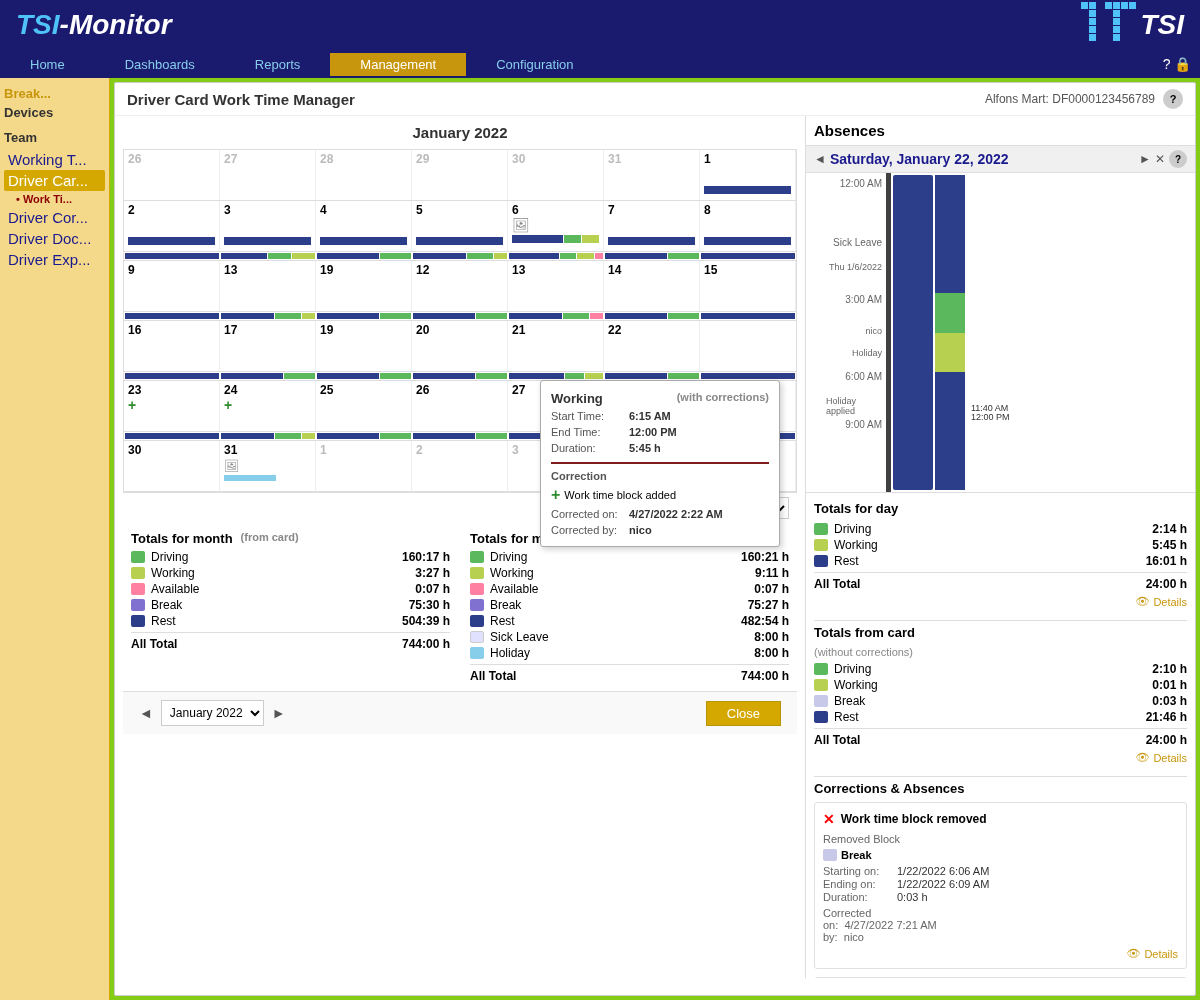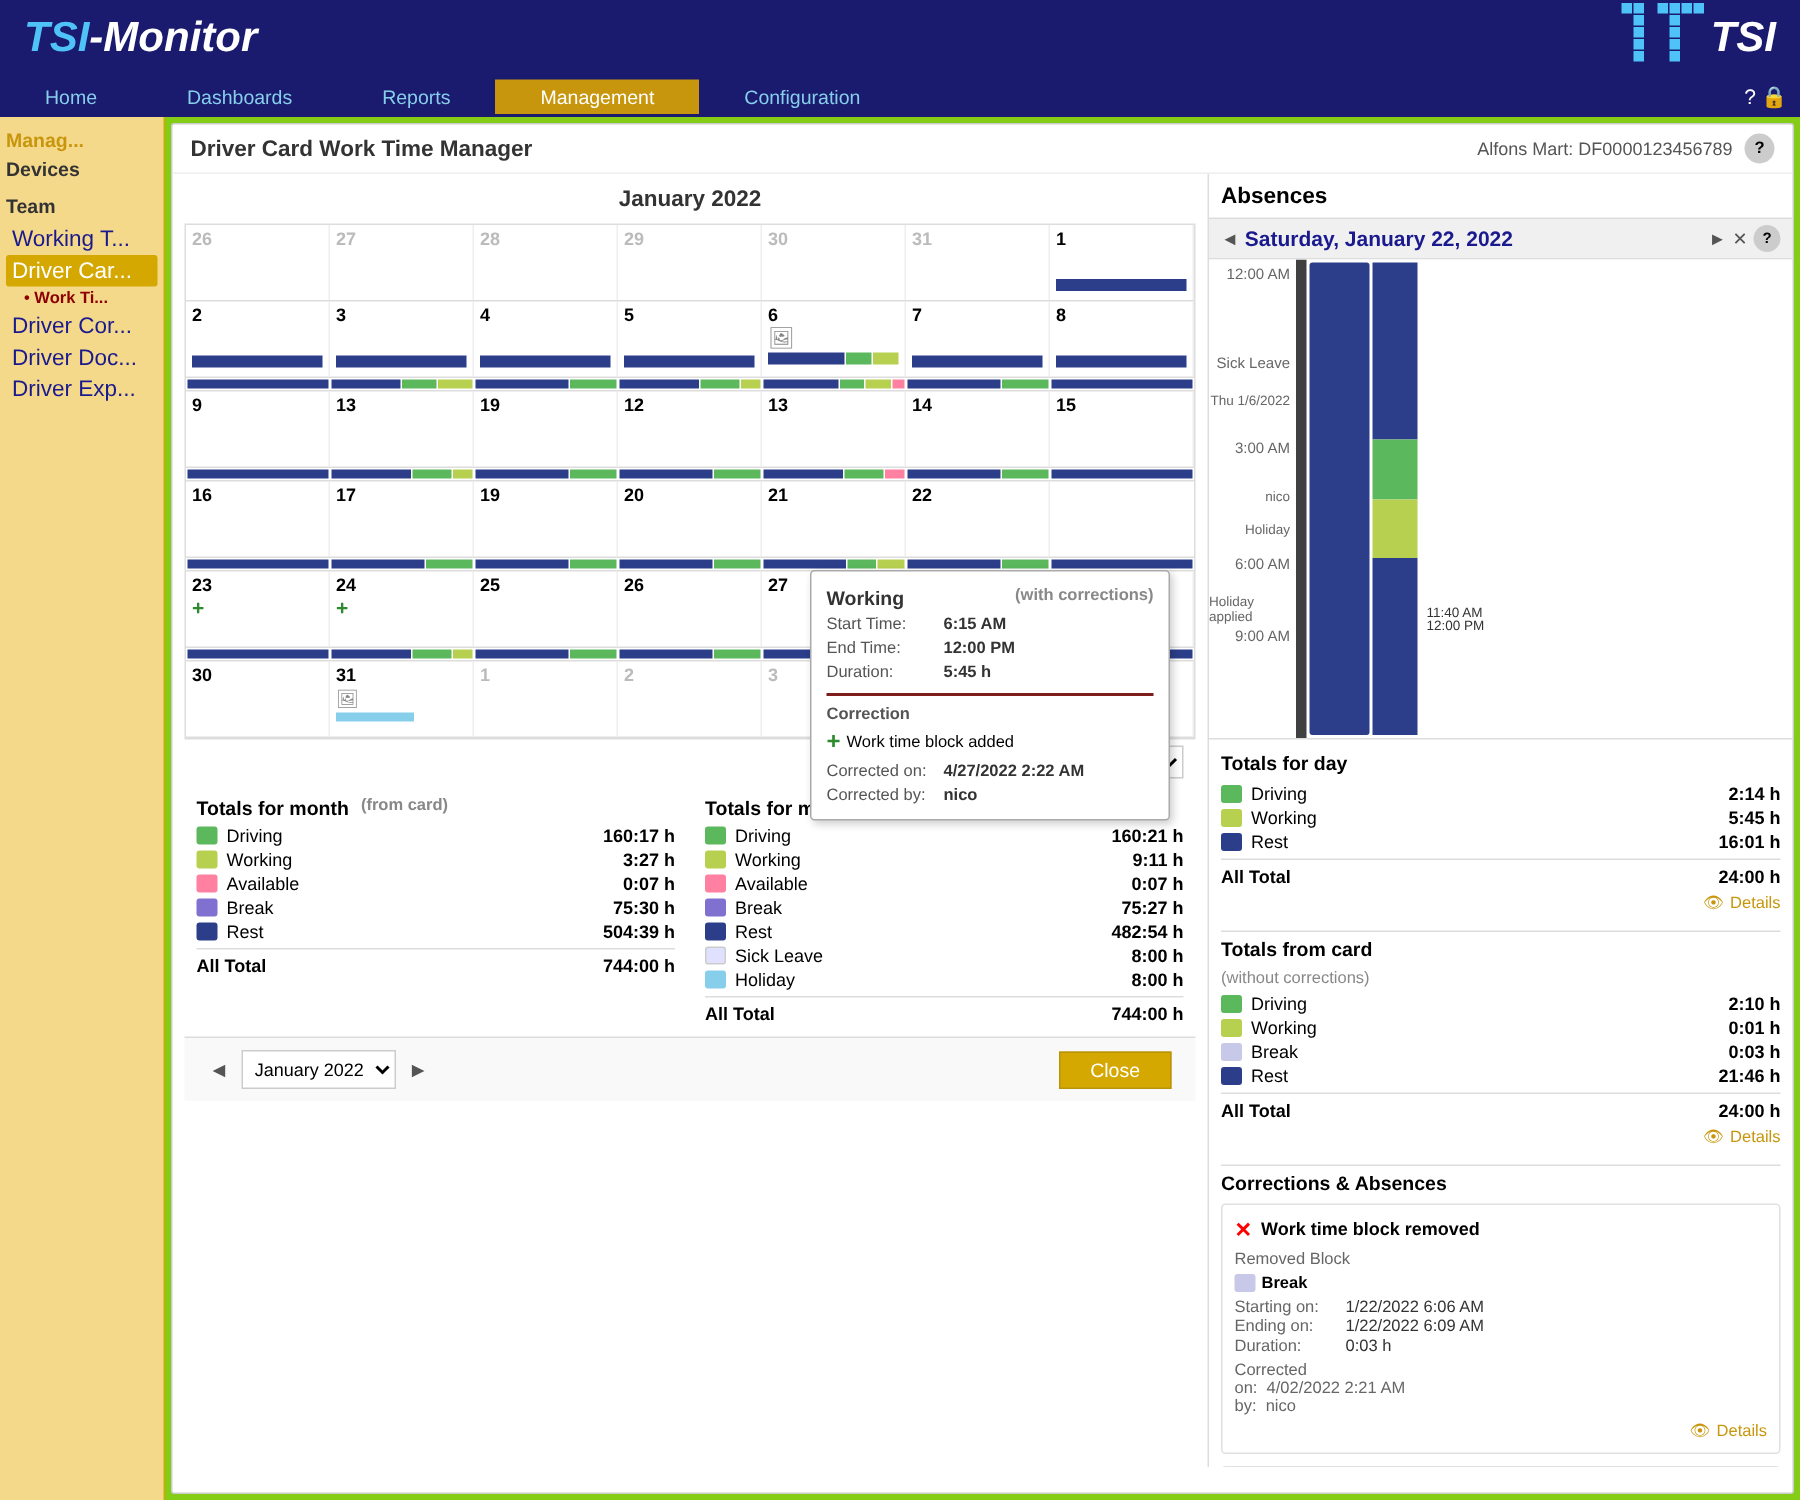--- a/index.html
+++ b/index.html
@@ -172,21 +172,21 @@
   <div class="nav-item">Configuration</div>
   <div class="nav-icons">
     <div class="nav-icon">?</div>
     <div class="nav-icon">🔒</div>
   </div>
 </div>
 
 <div class="app-body">
 
   <div class="sidebar">
-    <div style="font-weight:bold; color:#c8960c; font-size:13px; margin-bottom:4px;">Manag...</div>
+    <div style="font-weight:bold; color:#c8960c; font-size:13px; margin-bottom:4px;">Break...</div>
     <div class="sidebar-section">Devices</div>
     <div style="height:6px;"></div>
     <div class="sidebar-section">Team</div>
     <div class="sidebar-item">Working T...</div>
     <div class="sidebar-item active">Driver Car...</div>
     <div class="sidebar-item sub selected">• Work Ti...</div>
     <div class="sidebar-item">Driver Cor...</div>
     <div class="sidebar-item">Driver Doc...</div>
     <div class="sidebar-item">Driver Exp...</div>
   </div>
@@ -504,21 +504,21 @@
           <div class="rp-header">
             <span class="rp-nav">◄</span>
             <span class="rp-title">Saturday, January 22, 2022</span>
             <span class="rp-nav">►</span>
             <span class="rp-close">✕</span>
             <div class="rp-help">?</div>
           </div>
 
           <div style="height:320px; display:flex; background:#fff; border-bottom:1px solid #ddd; position:relative; overflow:hidden;">
 
-            <div style="width:65px; flex-shrink:0; font-size:10px; color:#666; position:relative; border-right:7px solid #404040;">
+            <div style="width:65px; flex-shrink:0; font-size:10px; color:#666; position:relative; border-right:5px solid #404040;margin-left:20px;">
               <div style="position:absolute; top:5px; right:4px;">12:00 AM</div>
               <div style="position:absolute; top:20%; right:4px;">Sick Leave</div>
               <div style="position:absolute; top:28%; right:4px; font-size:9px;">Thu 1/6/2022</div>
               <div style="position:absolute; top:38%; right:4px;">3:00 AM</div>
               <div style="position:absolute; top:48%; right:4px; font-size:9px;">nico</div>
               <div style="position:absolute; top:55%; right:4px; font-size:9px;">Holiday</div>
               <div style="position:absolute; top:62%; right:4px;">6:00 AM</div>
               <div style="position:absolute; top:70%; right:4px; font-size:9px;">Holiday applied</div>
               <div style="position:absolute; top:77%; right:4px;">9:00 AM</div>
             </div>
@@ -625,21 +625,21 @@
                 <div class="cc-line">
                   <span class="cc-key">Ending on:</span>
                   <span class="cc-val">1/22/2022 6:09 AM</span>
                 </div>
                 <div class="cc-line">
                   <span class="cc-key">Duration:</span>
                   <span class="cc-val">0:03 h</span>
                 </div>
                 <div class="cc-corrected">
                   <div>Corrected</div>
-                  <div>on:&nbsp;&nbsp;<span>4/02/2022 2:21 AM</span></div>
+                  <div>on:&nbsp;&nbsp;<span>4/27/2022 7:21 AM</span></div>
                   <div>by:&nbsp;&nbsp;<span>nico</span></div>
                 </div>
                 <div class="cc-details-row">
                   <span>👁</span>
                   <span>Details</span>
                 </div>
               </div>
 
               <div class="correction-card">
                 

